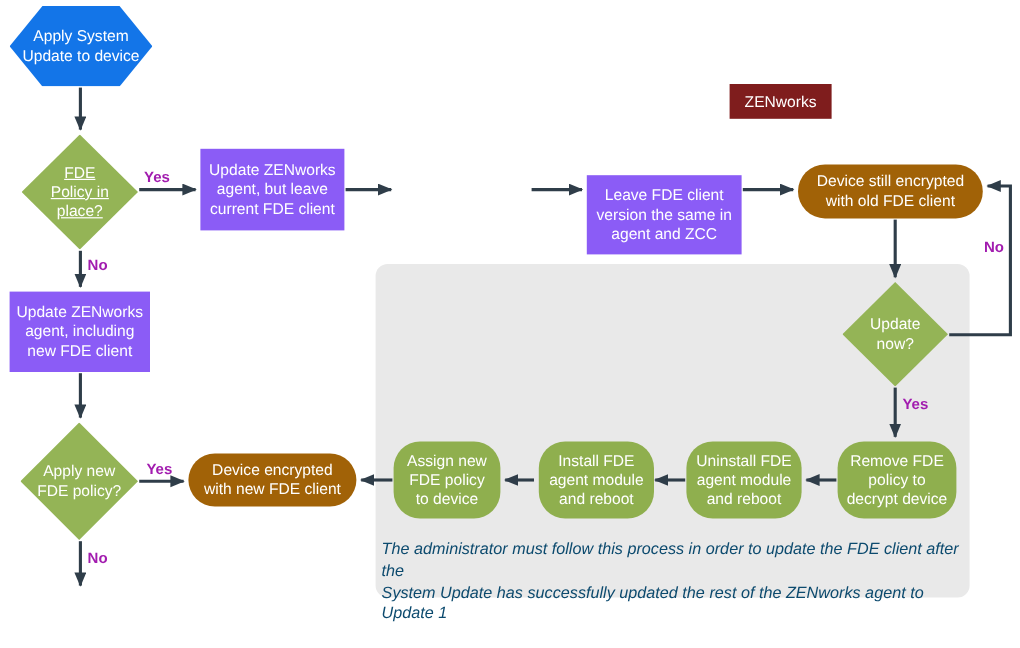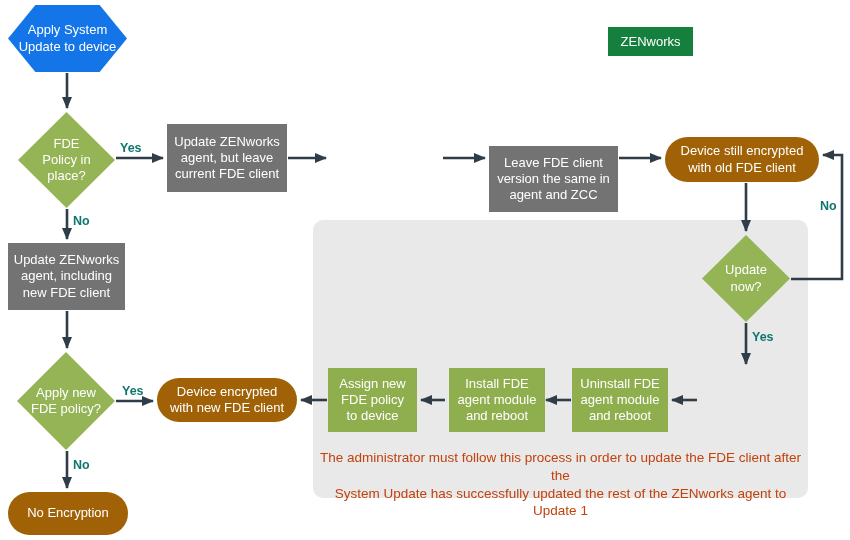--- a/index.html
+++ b/index.html
@@ -5,36 +5,36 @@
   html,body{margin:0;padding:0;background:#ffffff;}
   .stage{
     position:relative;width:850px;height:540px;background:#ffffff;overflow:hidden;
     font-family:"Liberation Sans", sans-serif;
   }
   .node{
     position:absolute;display:flex;align-items:center;justify-content:center;
     text-align:center;color:#ffffff;font-size:13px;line-height:1.25;
     white-space:pre-line;box-sizing:border-box;
   }
-  .rect-blue{background:#737373;}
+  .rect-blue{background:#8b5cf6;}
   .pill{background:#a16207;border-radius:24px;}
   .hex{background:#1375E8;clip-path:polygon(23% 0%,77% 0%,100% 50%,77% 100%,23% 100%,0% 50%);}
   .diamond{background:#94B456;clip-path:polygon(50% 0%,100% 50%,50% 100%,0% 50%);}
-  .rect-green{background:#8FAF4E;}
+  .rect-green{background:#8FAF4E;border-radius:22px;}
   .legend-box{position:absolute;display:flex;align-items:center;justify-content:center;
     color:#ffffff;font-size:13px;}
-  .legend-blue{background:#15803d;}
+  .legend-blue{background:#7f1d1d;margin-top:43px;}
   .legend-green{background:#9DB860;}
   .note-box{position:absolute;background:#E9E9E9;border-radius:10px;}
   .note-text{
-    position:absolute;color:#c2410c;font-size:13.5px;line-height:1.32;
-    text-align:center;white-space:pre-line;
+    position:absolute;color:#0c4a6e;font-size:13.5px;line-height:1.32;
+    text-align:left;white-space:pre-line;font-style:italic;
   }
   .edge-label{
-    position:absolute;color:#0f766e;font-size:12.5px;font-weight:700;
+    position:absolute;color:#a21caf;font-size:12.5px;font-weight:700;
   }
   svg.edges{position:absolute;left:0;top:0;z-index:1;}
   .node,.edge-label,.note-text,.legend-box{z-index:2;}
   .note-box{z-index:0;}
 </style>
 </head>
 <body>
 
 <div class="stage">
 
@@ -62,39 +62,42 @@
       <path d="M67 209 V239" marker-end="url(#ah)"></path>
       <path d="M67 311 V348" marker-end="url(#ah)"></path>
       <path d="M116 401 H153" marker-end="url(#ah)"></path>
       <path d="M67 451 V488" marker-end="url(#ah)"></path>
     </g>
   </svg>
 
   <div class="node hex" style="left:8px;top:5px;width:119px;height:67px;">Apply System
 Update to device</div>
 
-  <div class="node diamond" style="left:18px;top:112px;width:97px;height:96px;">FDE
+  <div class="node diamond" style="left:18px;top:112px;width:97px;height:96px;text-decoration:underline;">FDE
 Policy in
 place?</div>
 
   <div class="node rect-blue" style="left:167px;top:124px;width:120px;height:68px;">Update ZENworks
 agent, but leave
 current FDE client</div>
 
 
   <div class="node rect-blue" style="left:489px;top:125px;width:129px;height:66px;margin-top:21px;">Leave FDE client
 version the same in
 agent and ZCC</div>
 
   <div class="node pill" style="left:665px;top:137px;width:154px;height:45px;">Device still encrypted
 with old FDE client</div>
 
   <div class="node diamond" style="left:702px;top:235px;width:88px;height:87px;">Update
 now?</div>
 
+  <div class="node rect-green" style="left:698px;top:368px;width:99px;height:64px;">Remove FDE
+policy to
+decrypt device</div>
 
   <div class="node rect-green" style="left:572px;top:368px;width:96px;height:64px;">Uninstall FDE
 agent module
 and reboot</div>
 
   <div class="node rect-green" style="left:449px;top:368px;width:96px;height:64px;">Install FDE
 agent module
 and reboot</div>
 
   <div class="node rect-green" style="left:328px;top:368px;width:89px;height:64px;">Assign new
@@ -104,21 +107,20 @@
   <div class="node pill" style="left:157px;top:378px;width:140px;height:44px;">Device encrypted
 with new FDE client</div>
 
   <div class="node diamond" style="left:17px;top:352px;width:98px;height:98px;">Apply new
 FDE policy?</div>
 
   <div class="node rect-blue" style="left:8px;top:243px;width:117px;height:67px;">Update ZENworks
 agent, including
 new FDE client</div>
 
-  <div class="node pill" style="left:8px;top:492px;width:120px;height:43px;">No Encryption</div>
 
   <div class="edge-label" style="left:120px;top:141px;">Yes</div>
   <div class="edge-label" style="left:73px;top:214px;">No</div>
   <div class="edge-label" style="left:820px;top:199px;">No</div>
   <div class="edge-label" style="left:752px;top:330px;">Yes</div>
   <div class="edge-label" style="left:122px;top:384px;">Yes</div>
   <div class="edge-label" style="left:73px;top:458px;">No</div>
 
   <div class="note-text" style="left:318px;top:449px;width:485px;">The administrator must follow this process in order to update the FDE client after the
 System Update has successfully updated the rest of the ZENworks agent to Update 1</div>

